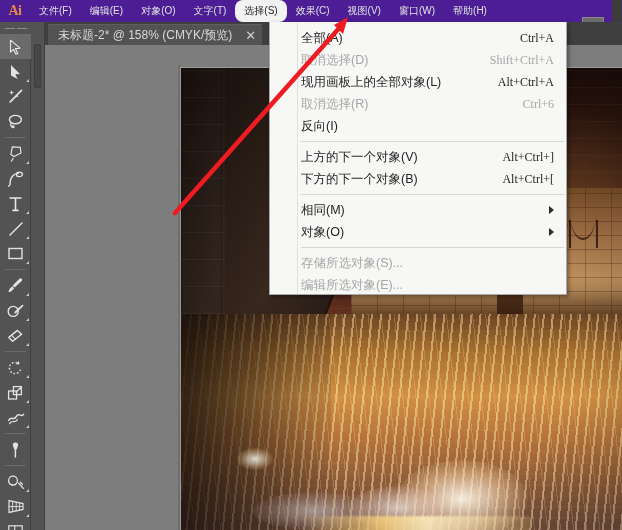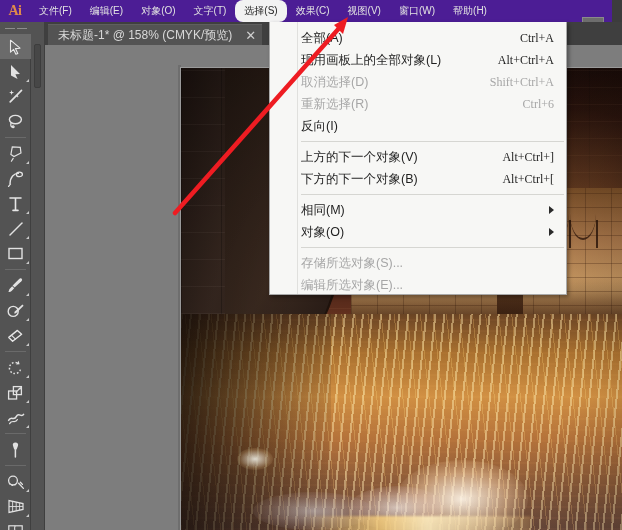--- a/index.html
+++ b/index.html
@@ -472,21 +472,21 @@
         </div>
       </div>
   </div>
 
   <div id="dock-strip">
     <div id="dock-handle"></div>
   </div>
 
   <div id="tabbar">
     <div id="doc-tab">
-      <span id="doc-tab-title">未标题-1* @ 158% (CMYK/预览)</span>
+      <span id="doc-tab-title">未标题-2* @ 158% (CMYK/预览)</span>
       <span id="doc-tab-close">✕</span>
     </div>
   </div>
 
   <div id="workspace">
     <div id="artboard-shadow" class="art"></div>
     <div id="artboard">
       <div id="sky-wall" class="art"></div>
       <div id="wall-bricks" class="art"></div>
       <div id="wall-right-glow" class="art"></div>
@@ -531,30 +531,30 @@
     </div>
   </div>
 
   <div id="dropdown">
     <div id="dropdown-gutter"></div>
     <div id="dropdown-items">
         <div class="mi">
           <span>全部(A)</span>
           <span class="accel">Ctrl+A</span>
         </div>
-        <div class="mi">
-          <span>现用画板上的全部对象(L)</span>
-          <span class="accel">Alt+Ctrl+A</span>
-        </div>
         <div class="mi disabled">
           <span>取消选择(D)</span>
           <span class="accel">Shift+Ctrl+A</span>
         </div>
+        <div class="mi">
+          <span>现用画板上的全部对象(L)</span>
+          <span class="accel">Alt+Ctrl+A</span>
+        </div>
         <div class="mi disabled">
-          <span>重新选择(R)</span>
+          <span>取消选择(R)</span>
           <span class="accel">Ctrl+6</span>
         </div>
         <div class="mi">
           <span>反向(I)</span>
         </div>
         <div class="mi-sep"></div>
         <div class="mi">
           <span>上方的下一个对象(V)</span>
           <span class="accel">Alt+Ctrl+]</span>
         </div>

